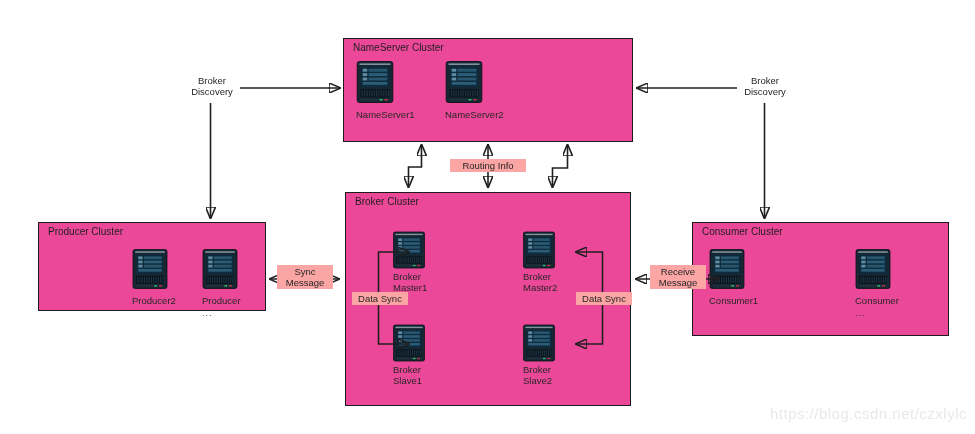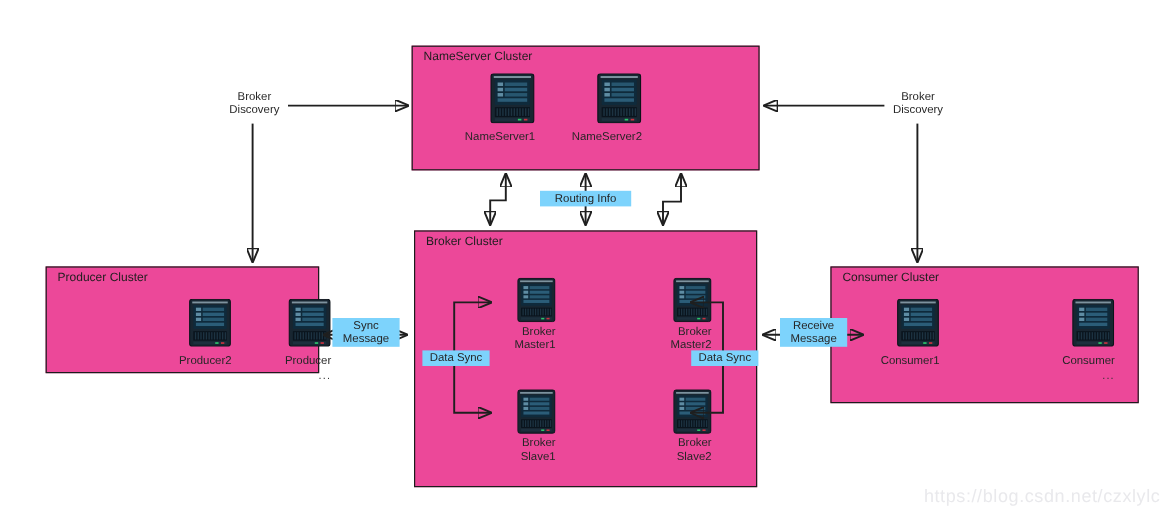--- a/index.html
+++ b/index.html
@@ -7,32 +7,32 @@
     position:relative; width:975px; height:434px; background:#ffffff;
     font-family:"Liberation Sans", sans-serif; color:#262626; overflow:hidden;
   }
   .cluster-box {
     position:absolute; background:#ec4899; border:1.6px solid #1c1c1c; box-sizing:border-box;
   }
   .cluster-title {
     position:absolute; left:9px; top:3px; font-size:10px; color:#1e1e1e; white-space:nowrap;
   }
   .node {
-    position:absolute; display:flex; flex-direction:column; align-items:flex-end; text-align:center;
+    position:absolute; display:flex; flex-direction:column; align-items:flex-start; text-align:center;
   }
   .node .nlabel { font-size:9.5px; line-height:10.5px; color:#262626; white-space:nowrap; }
   .node .gap { margin-top:7px; }
   .node .gap-sm { margin-top:3px; }
   .node .nmore { font-size:9px; line-height:8px; margin-top:2px; color:#333; letter-spacing:1px; }
   .overlay { position:absolute; left:0; top:0; pointer-events:none; }
   .overlay path { stroke:#1f1f1f; stroke-width:1.6; fill:none; }
   .elabel {
     position:absolute; font-size:9.5px; line-height:11px; text-align:center; color:#262626; white-space:nowrap;
   }
-  .elabel.bg { background:#7dd3fc; padding:1px 2px; }
+  .elabel.bg { background:#fca5a5; padding:1px 2px; }
   #watermark {
     position:absolute; right:8px; bottom:12px; font-size:15px; color:#e9e9ec; letter-spacing:0.5px;
   }
   .srv { display:block; }
   #icon-defs { position:absolute; width:0; height:0; }
 </style>
 </head>
 <body>
 
 <div id="canvas">
@@ -115,21 +115,21 @@
       <svg class="srv" width="32" height="38">
           <use href="#srv-icon"></use>
         </svg>
       <div class="nlabel gap-sm">Broker</div>
       <div class="nlabel">Slave2</div>
     </div>
   </div>
 
   <div class="cluster-box" style="left:38px;top:222px;width:228px;height:89px">
     <div class="cluster-title">Producer Cluster</div>
-    <div class="node" style="left:80px;top:26px;width:74px">
+    <div class="node" style="left:93px;top:26px;width:74px">
       <svg class="srv" width="36" height="40">
           <use href="#srv-icon"></use>
         </svg>
       <div class="nlabel gap">Producer2</div>
     </div>
     <div class="node" style="left:163px;top:26px;width:74px">
       <svg class="srv" width="36" height="40">
           <use href="#srv-icon"></use>
         </svg>
       <div class="nlabel gap">Producer</div>

